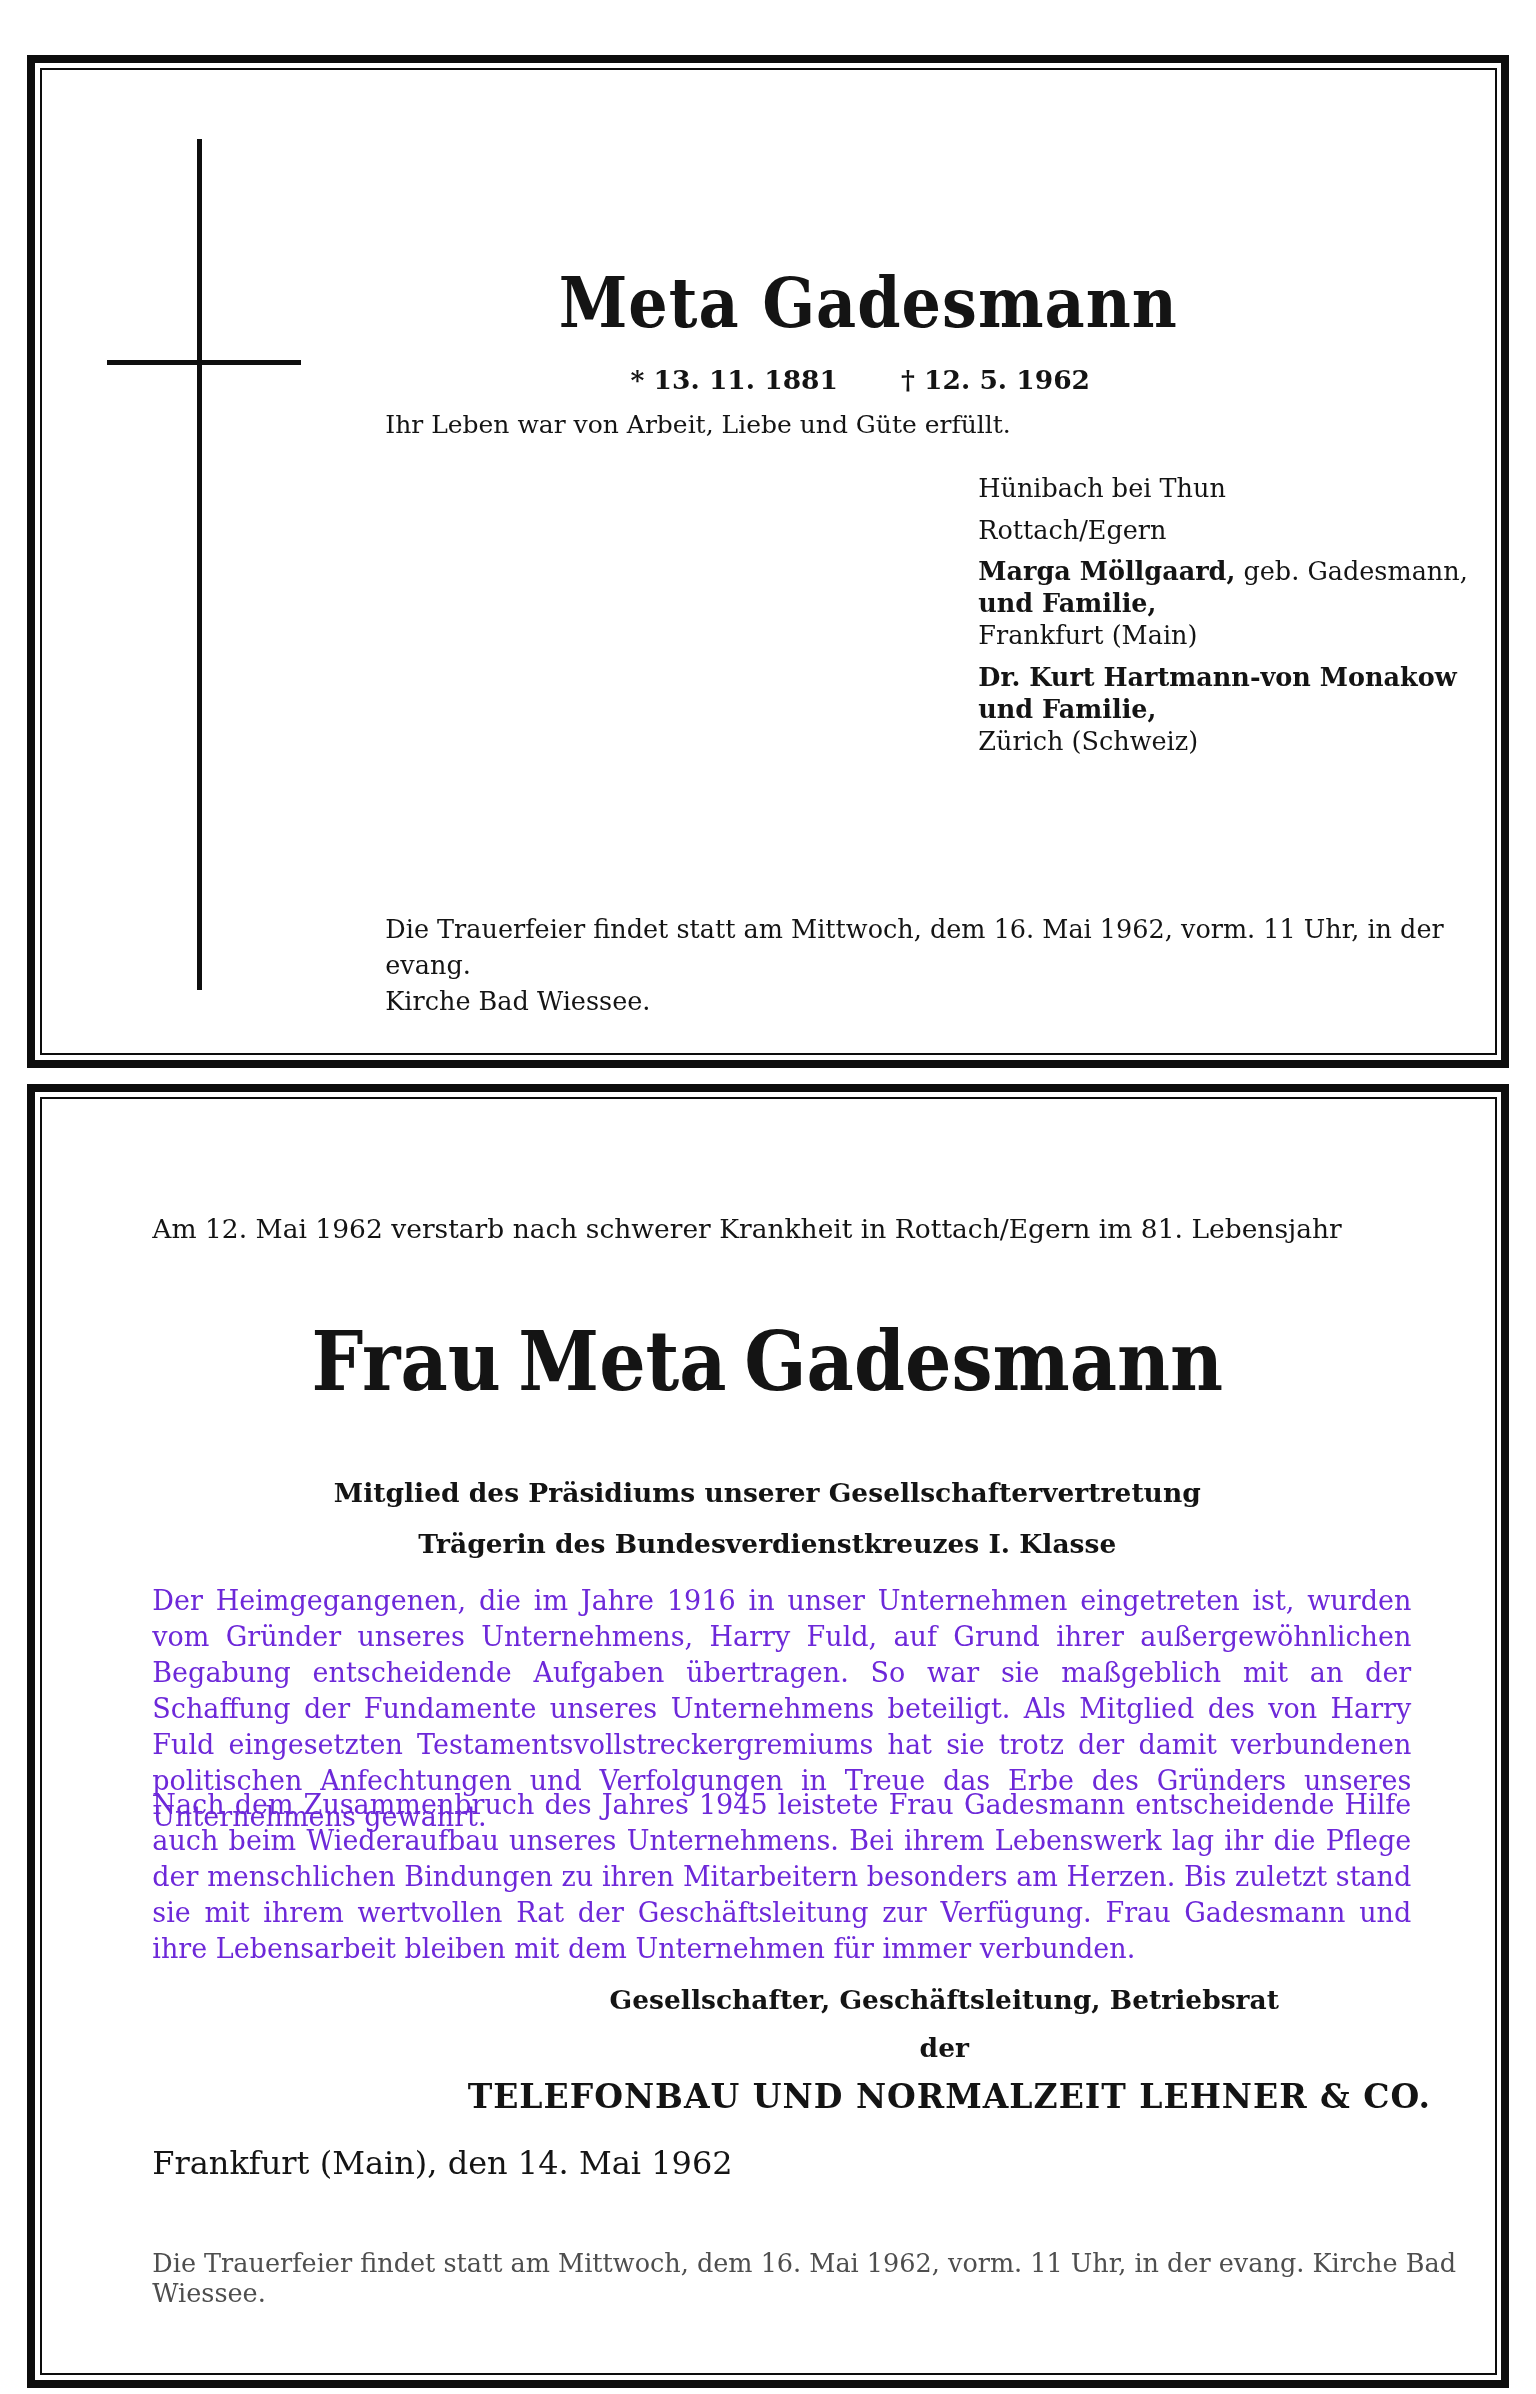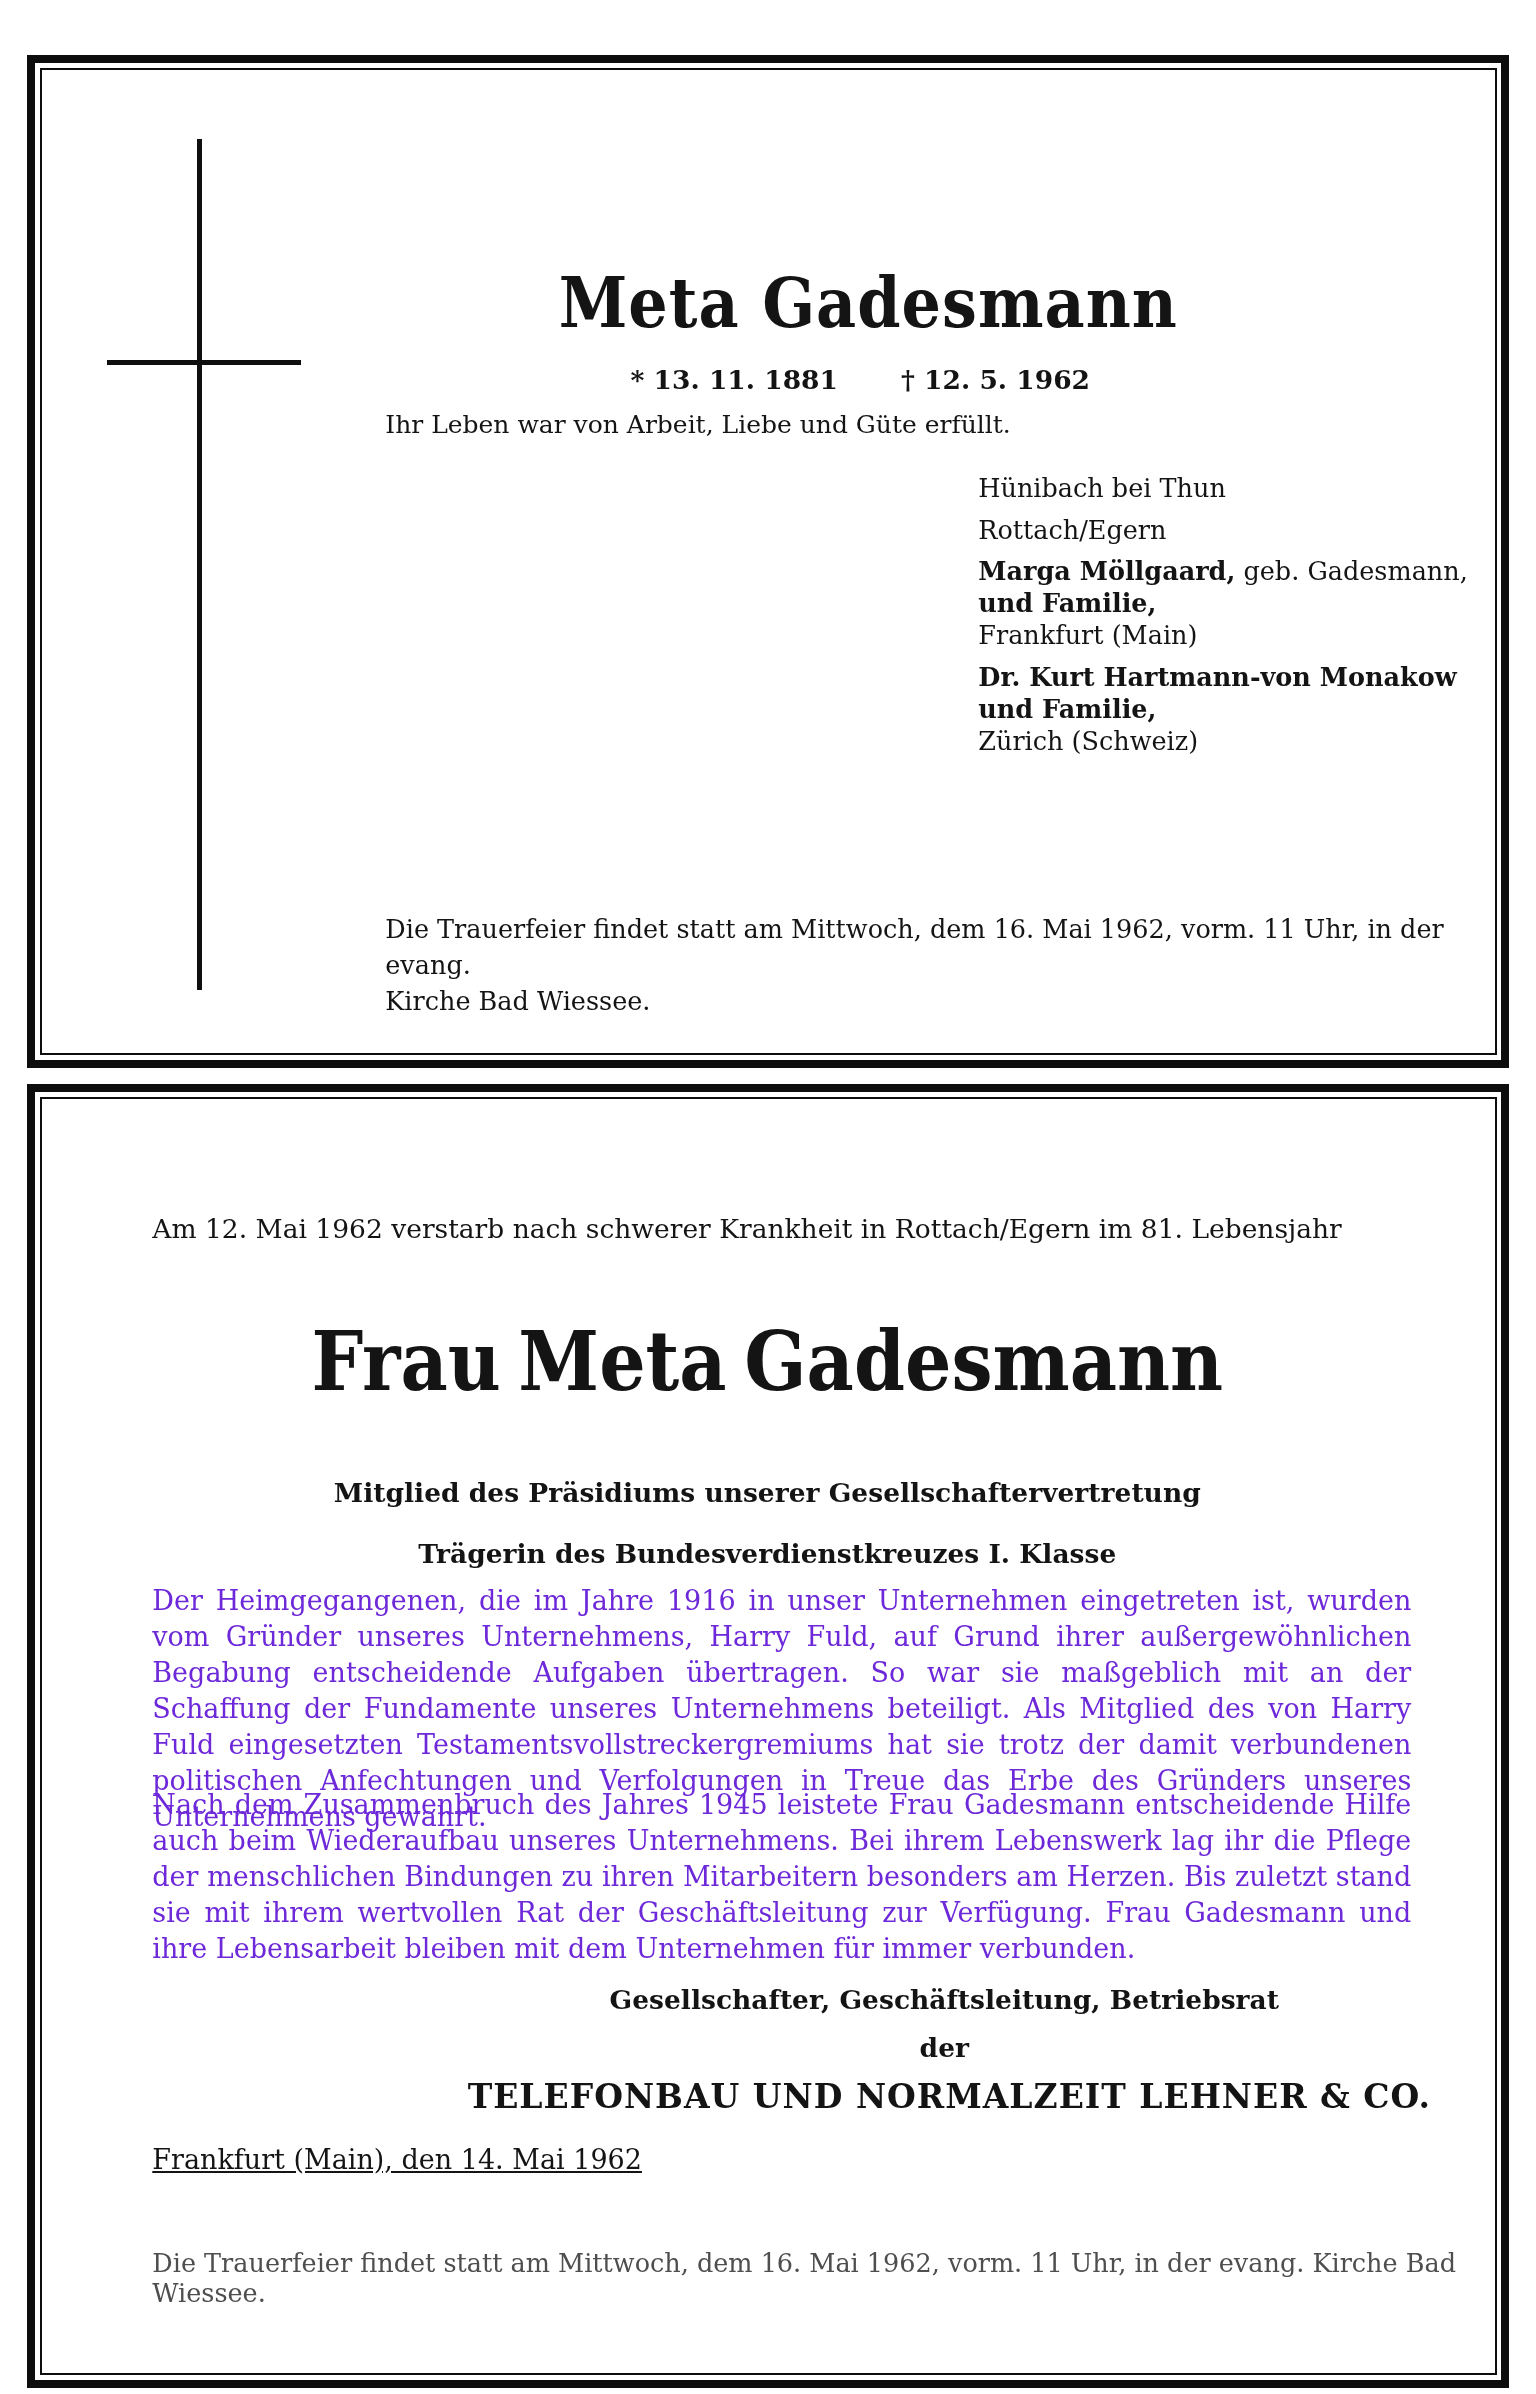--- a/index.html
+++ b/index.html
@@ -58,32 +58,32 @@
   
   .n2-intro { left: 110px; top: 114px; font-size: 26.5px; }
   .n2-title {
     left: 725px; top: 214px;
     font-size: 73px; font-weight: 700; word-spacing: -7.8px; letter-spacing: 0px;
     transform: translateX(-50%) scaleY(1.12);
     transform-origin: top center;
     white-space: nowrap;
   }
   .n2-sub1 { left: 725px; top: 378px; font-size: 26.5px; font-weight: 700; }
-  .n2-sub2 { left: 725px; top: 429px; font-size: 26.5px; font-weight: 700; margin-top: 10px; }
+  .n2-sub2 { left: 725px; top: 429px; font-size: 26.5px; font-weight: 700; }
   .n2-para {
     left: 110px; width: 1259px;
     font-size: 27px; line-height: 36px;
     text-align: justify; color: #6d28d9;
   }
   #n2-para1 { top: 484px; }
   #n2-para2 { top: 688px; }
   .n2-sig1 { left: 902px; top: 885px; font-size: 26.5px; font-weight: 700; }
   .n2-sig2 { left: 902px; top: 933px; font-size: 26.5px; font-weight: 700; }
   .n2-company { left: 907px; top: 978px; font-size: 33px; font-weight: 700; letter-spacing: 1px; }
-  .n2-dateline { left: 110px; top: 1045px; font-size: 27px; text-decoration: underline; }
+  .n2-dateline { left: 110px; top: 1045px; font-size: 32px; }
   .n2-funeral { left: 110px; top: 1149px; font-size: 25.5px; color: #4e4e4e; }
 </style>
 </head>
 <body>
 
 <div class="page">
 
   <section class="notice" id="notice1">
     <div class="notice-inner">
 

